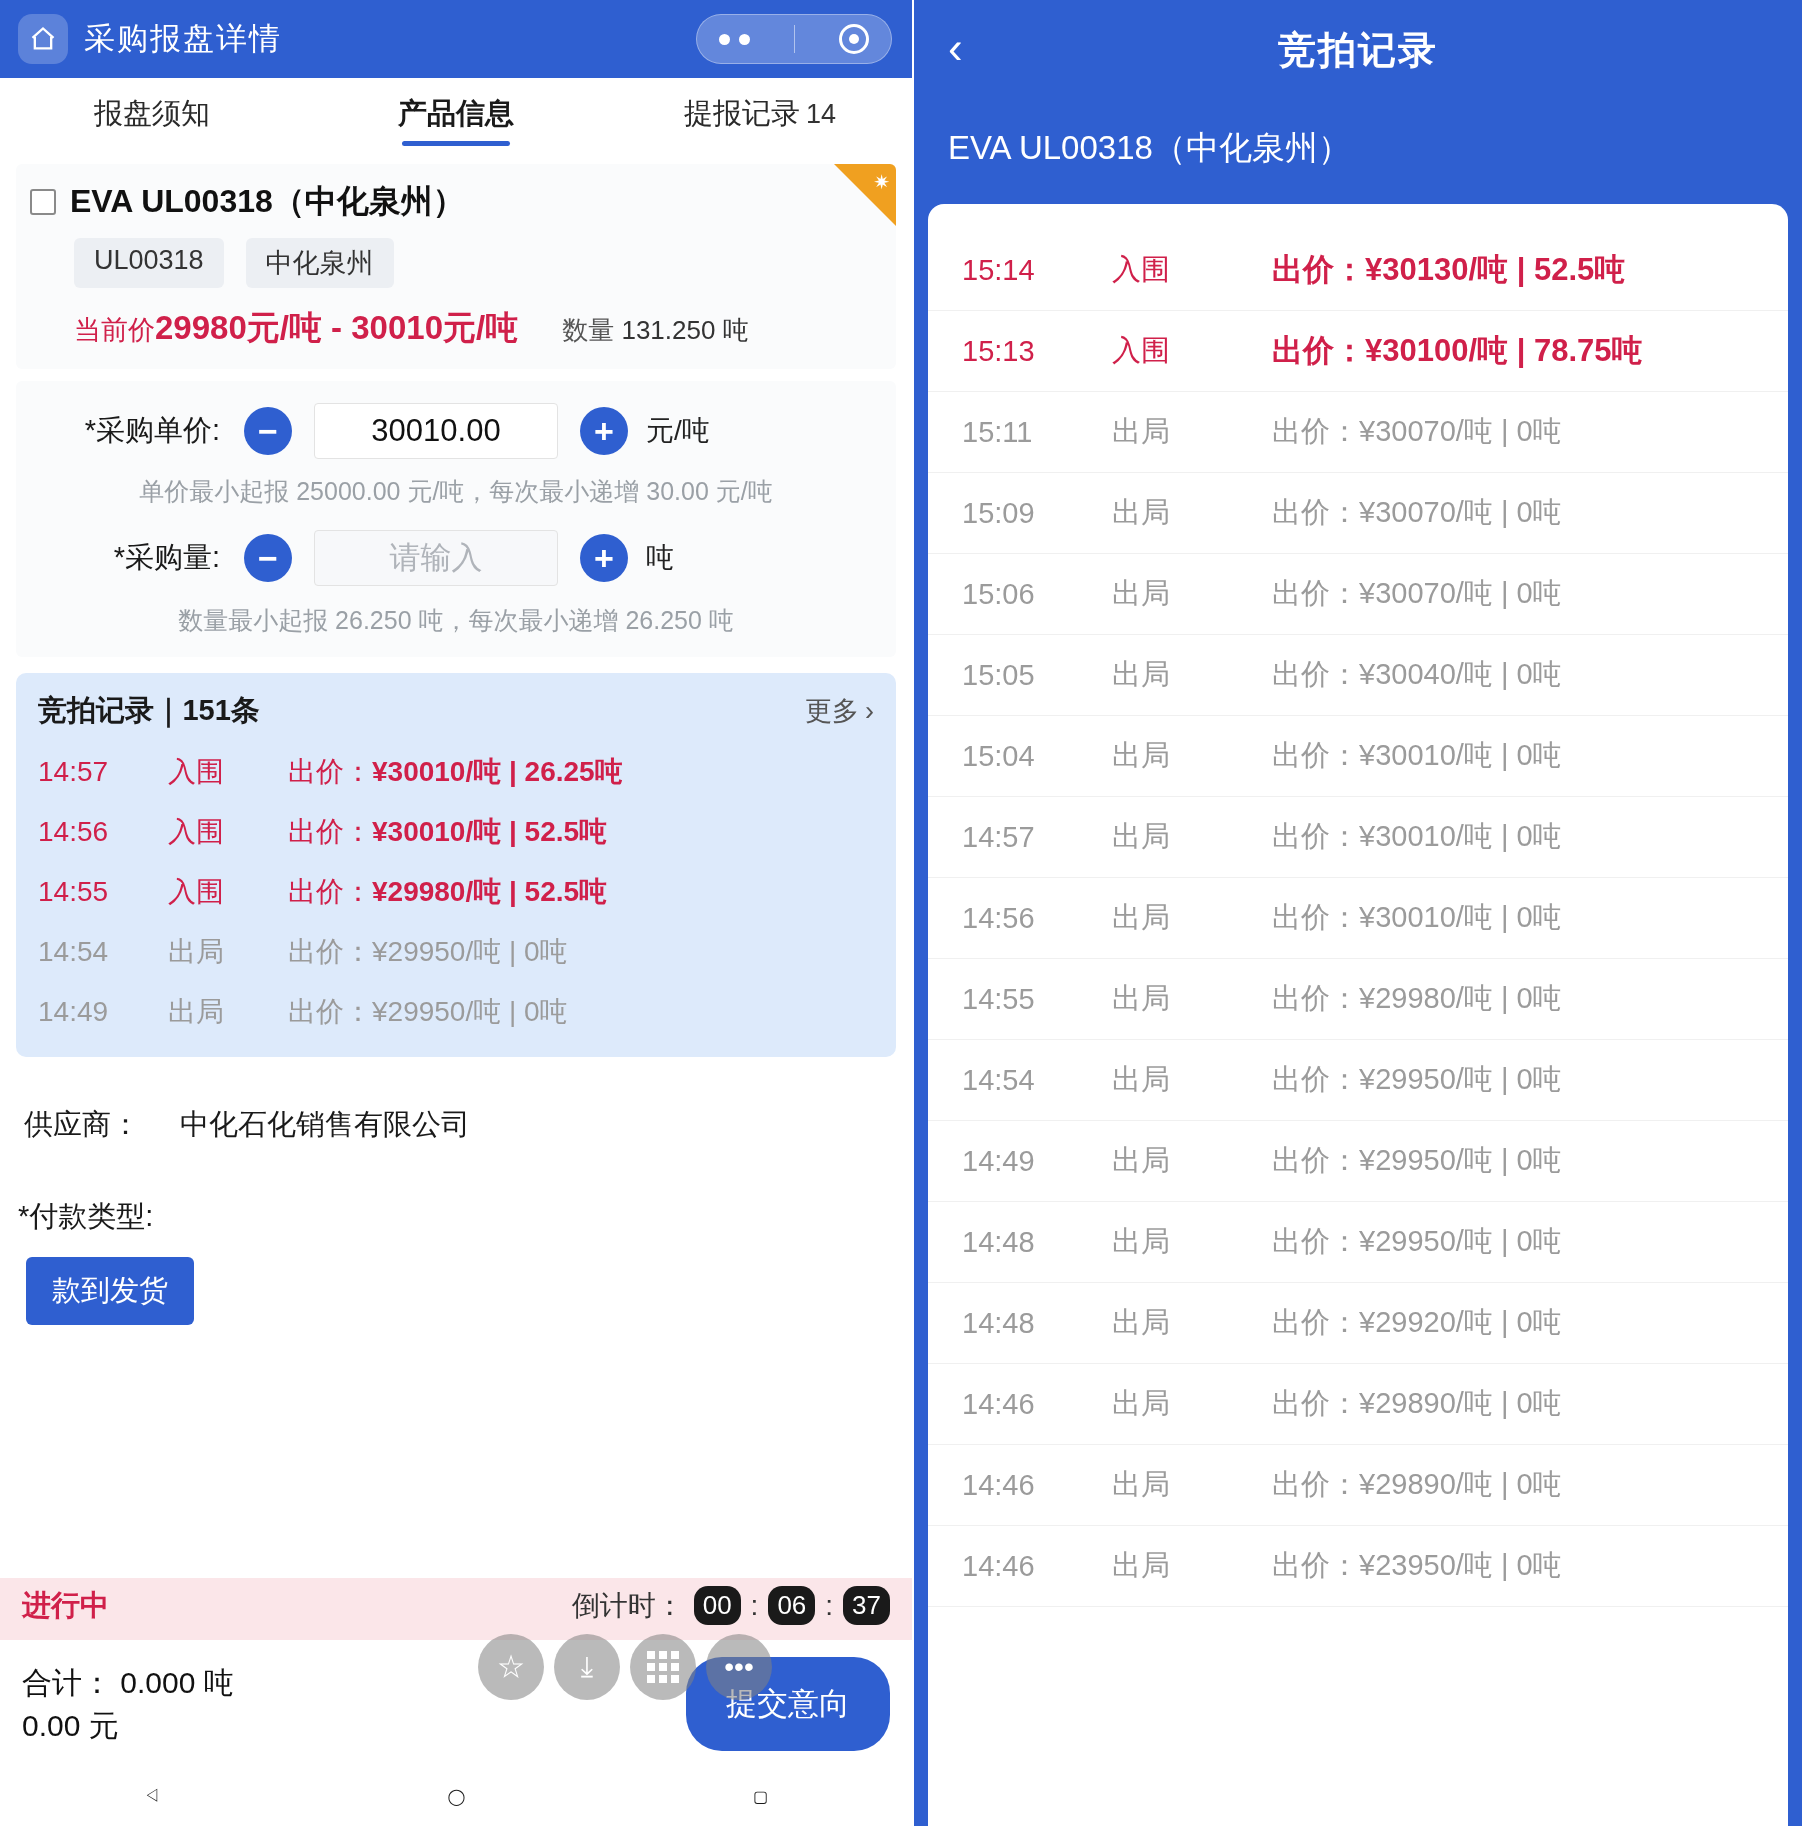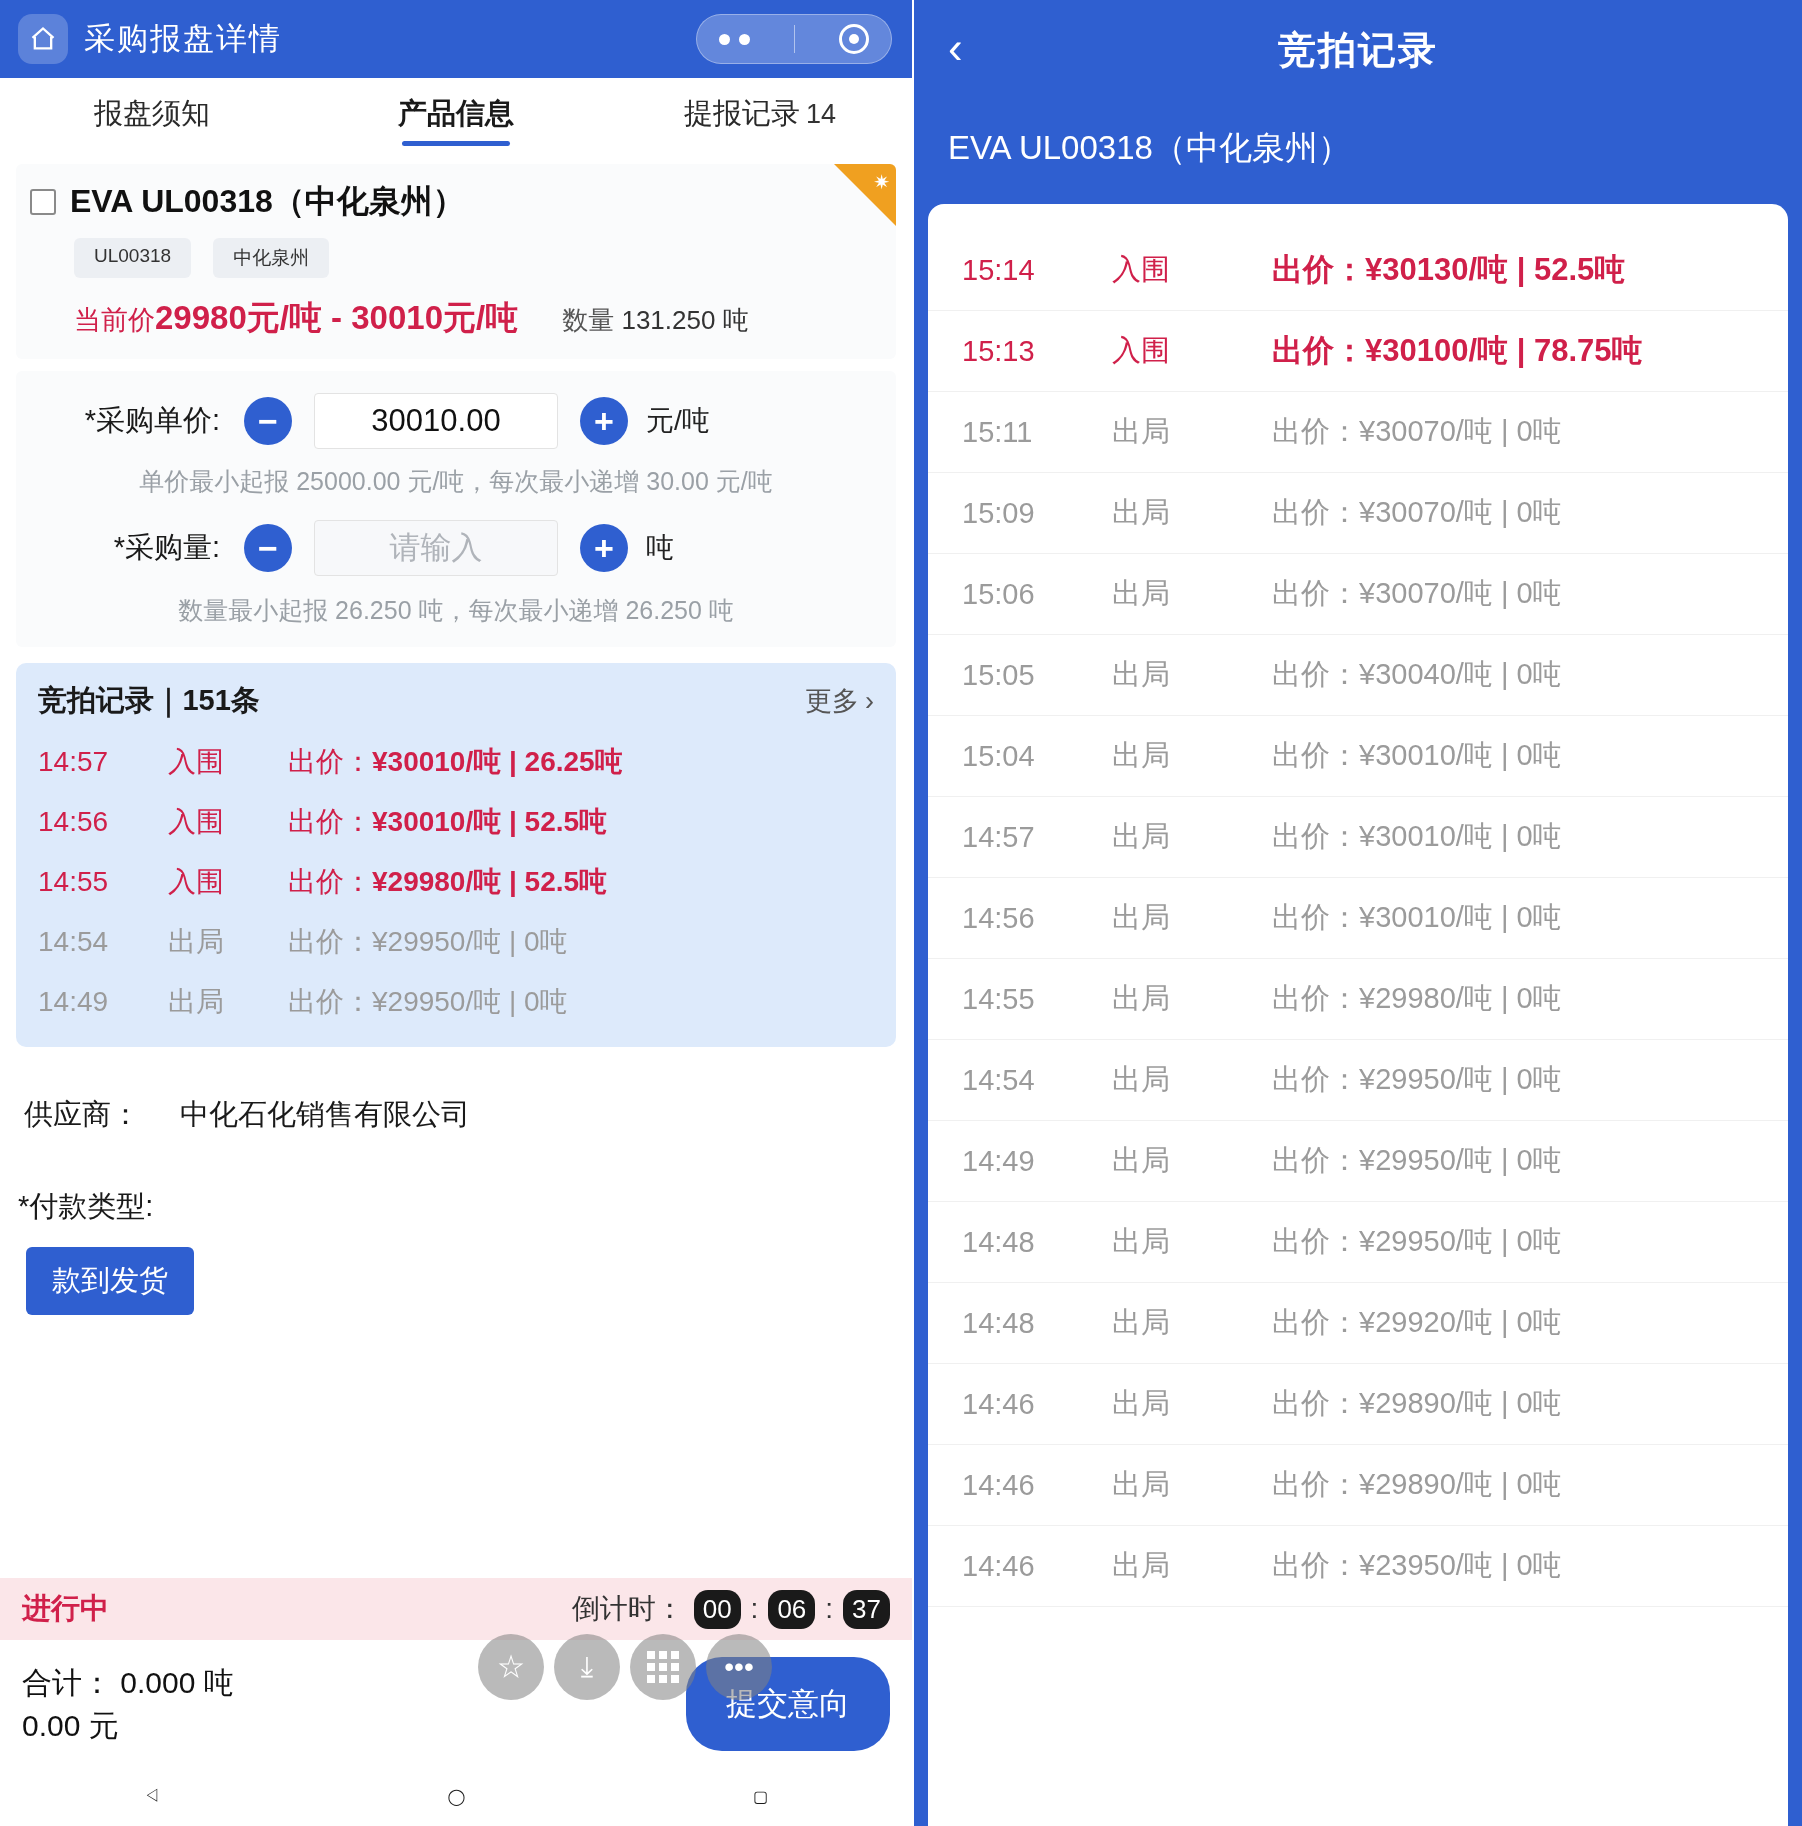--- a/index.html
+++ b/index.html
@@ -59,21 +59,21 @@
   .corner-flag-icon { position: absolute; top: 6px; right: 6px; color: #fff; font-size: 20px; }
   .prod-row { display: flex; align-items: center; gap: 14px; }
   .checkbox {
     width: 26px; height: 26px; border: 2px solid #8a8a8a; border-radius: 3px; flex: none;
     background: #fff;
   }
   .prod-name { font-size: 32px; font-weight: bold; color: #111; }
   .chips { display: flex; gap: 22px; margin: 14px 0 0 44px; }
   .chip {
     background: #eceff3; border-radius: 6px; padding: 7px 20px;
-    font-size: 19px; color: #333;
+    font-size: 27px; color: #333;
   }
   .price-row { display: flex; align-items: baseline; margin: 18px 0 0 44px; }
   .price-label { color: #d0204a; font-size: 27px; }
   .price-main { color: #d0204a; font-size: 33px; font-weight: bold; }
   .qty-wrap { margin-left: 44px; font-size: 26px; color: #555; }
   .qty-wrap b { font-weight: normal; color: #333; }
 
   .form {
     margin: 12px 16px 0 16px; background: #fafbfc; border-radius: 6px; padding: 22px 14px 20px 14px;
   }
@@ -109,21 +109,21 @@
 
   .supplier { margin: 48px 0 0 24px; font-size: 29px; color: #1a1a1a; display: flex; gap: 40px; }
   .pay-label { margin: 52px 0 0 18px; font-size: 29px; color: #1a1a1a; }
   .pay-btn {
     margin: 20px 0 0 26px; display: inline-block; background: #2f5fd0; color: #fff;
     border-radius: 6px; padding: 14px 26px; font-size: 29px;
   }
 
   .status-bar {
     position: absolute; left: 0; right: 0; bottom: 186px; height: 62px;
-    background: #fbe6e9; display: flex; align-items: center; padding: 0 22px;
+    background: #fbe6e9; display: flex; align-items: flex-start; padding: 8px 22px;
   }
   .status-text { color: #d0204a; font-size: 29px; font-weight: bold; }
   .countdown { margin-left: auto; display: flex; align-items: center; gap: 10px; font-size: 28px; color: #333; }
   .cd-box { background: #1a1a1a; color: #fff; border-radius: 14px; padding: 4px 9px; font-size: 26px; }
   .cd-sep { color: #333; }
 
   .float-dock {
     position: absolute; left: 478px; bottom: 126px; display: flex; gap: 10px; z-index: 6;
   }
   .dock-btn {

